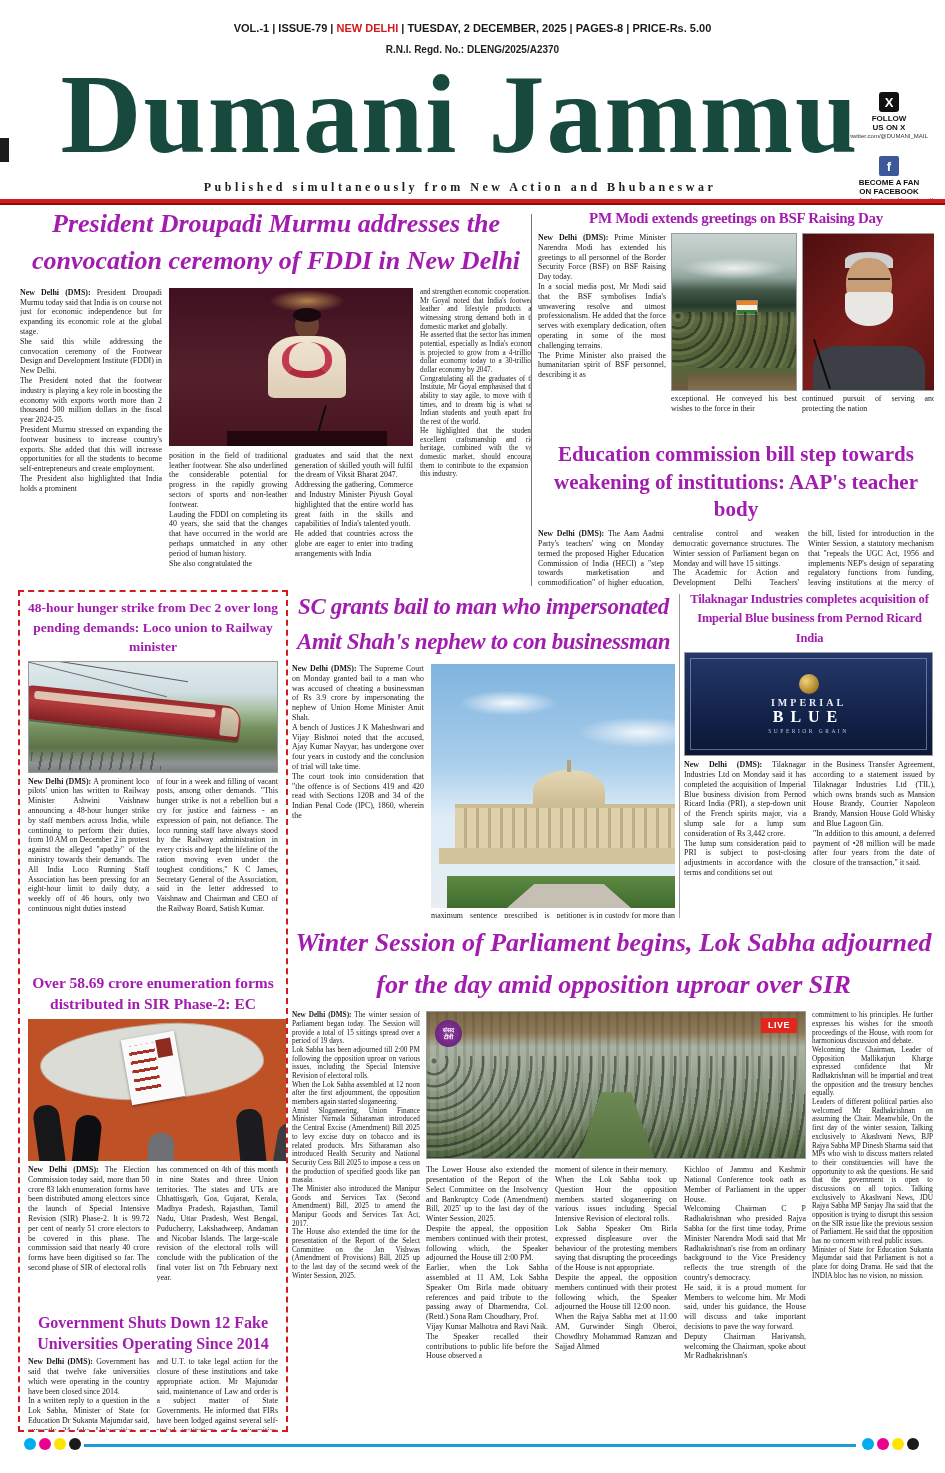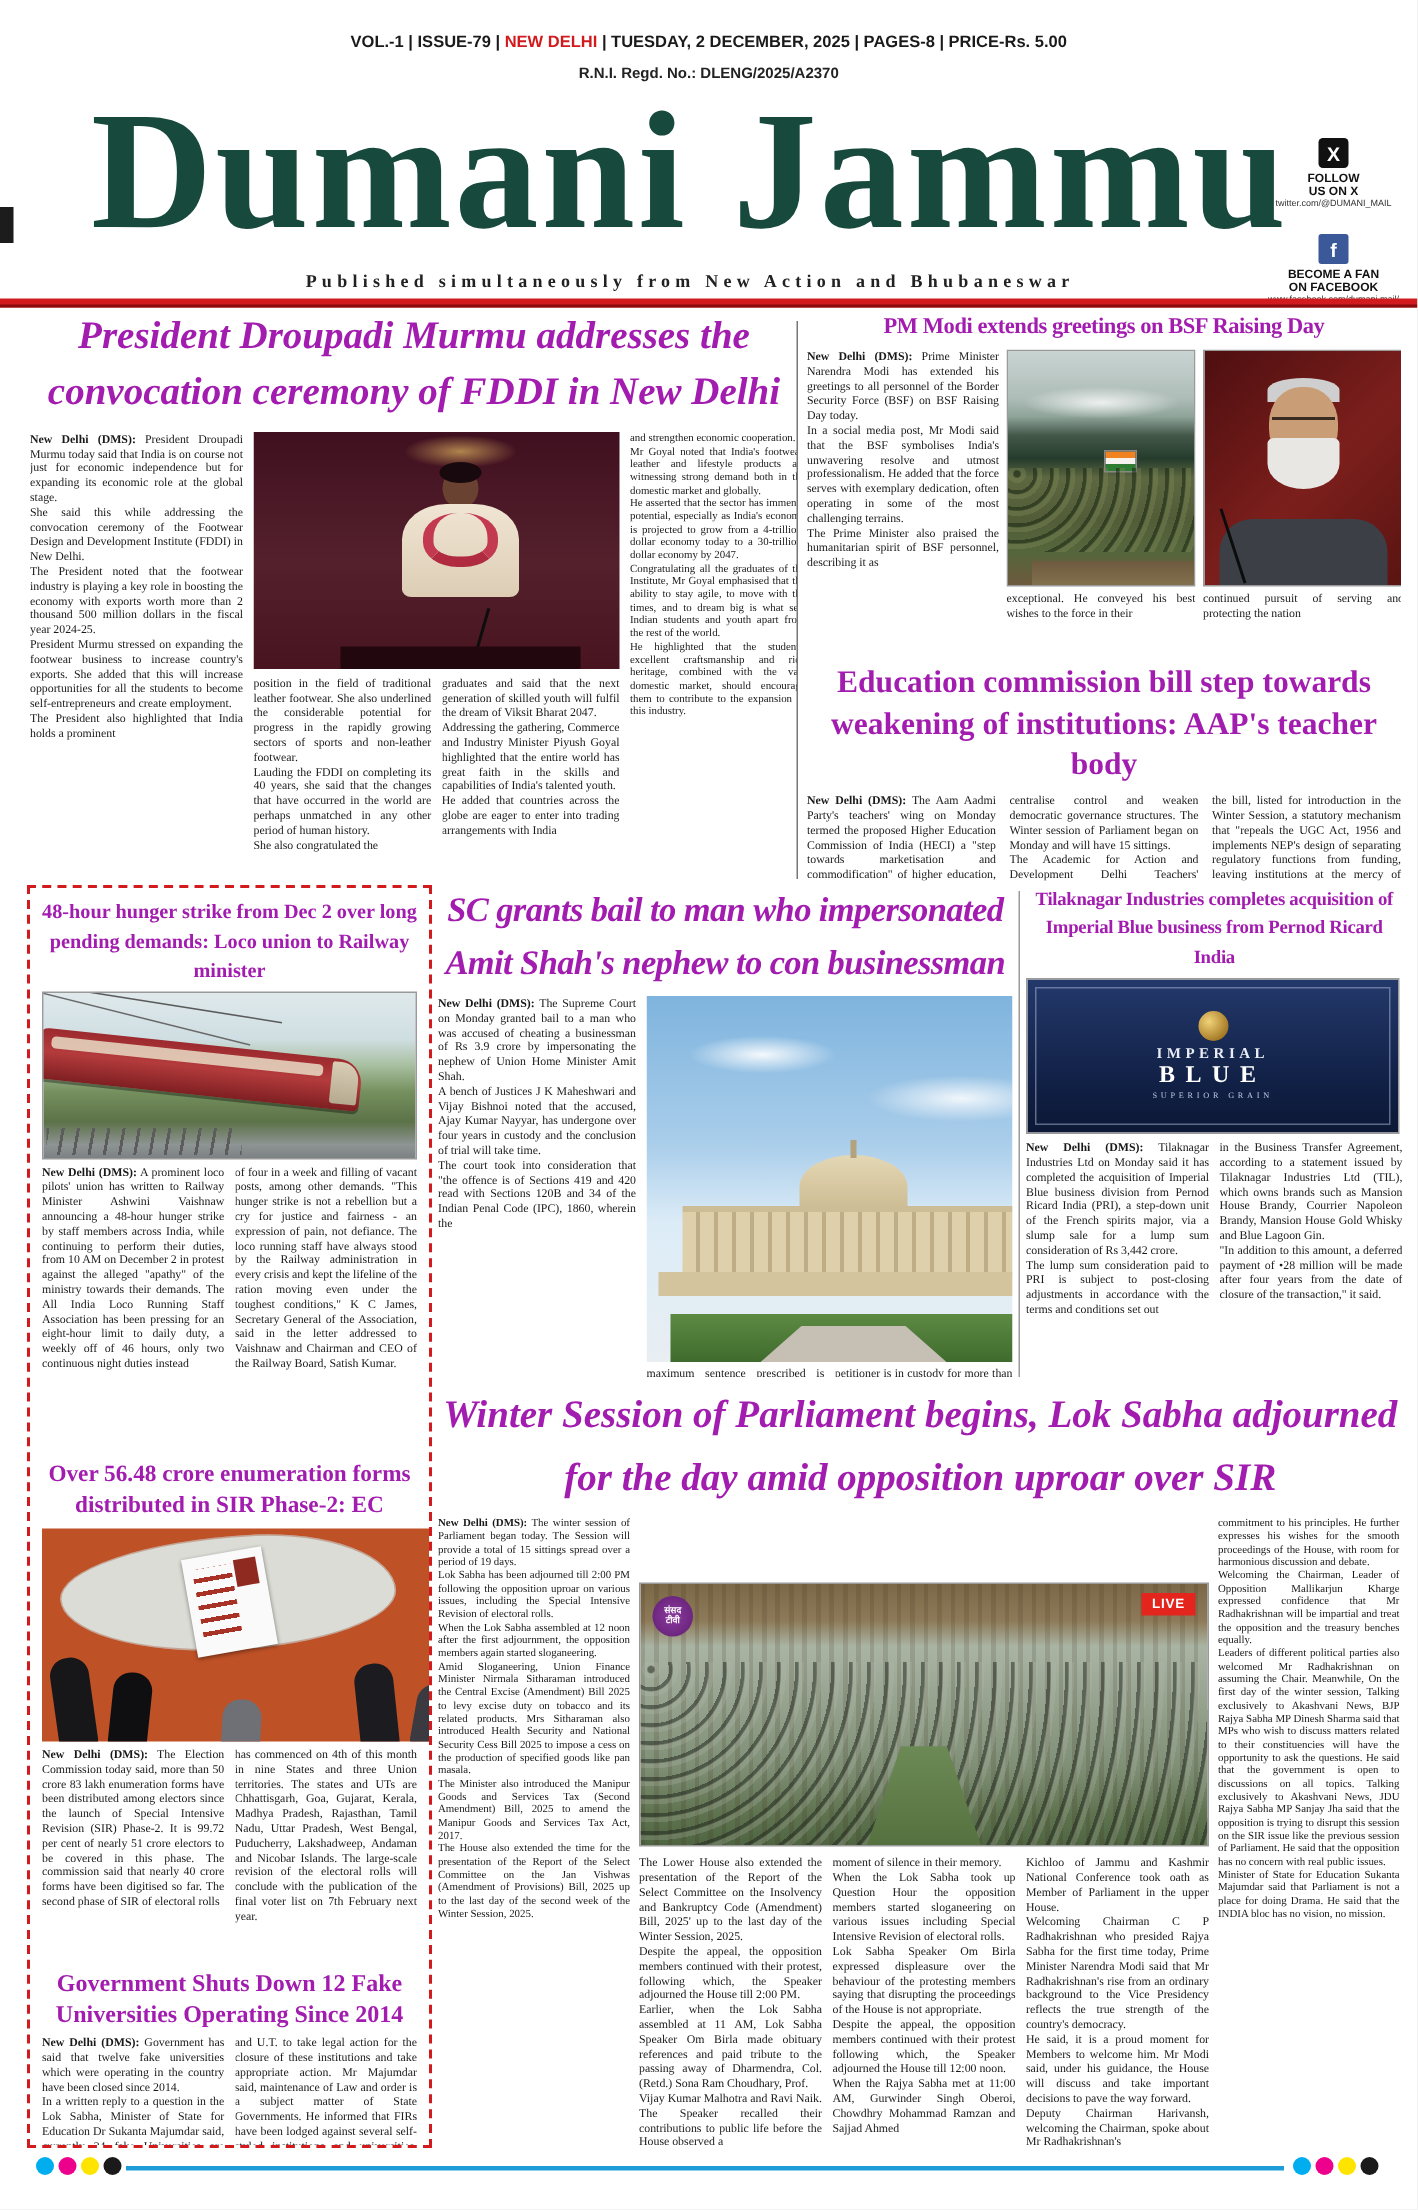--- a/index.html
+++ b/index.html
@@ -136,23 +136,23 @@
   .sir-form:before{content:"";position:absolute;top:8px;left:6px;width:26px;bottom:8px;
     background:repeating-linear-gradient(180deg,transparent 0 6px,#a93226 6px 9px);}
   .sir-form:after{content:"";position:absolute;top:6px;right:5px;width:15px;height:18px;background:#8e2a20;}
   .sir-hand{position:absolute;bottom:-6px;width:26px;border-radius:12px 12px 6px 6px;}
   .h1{left:8px;height:62px;background:#17171a;transform:rotate(-8deg);}
   .h2{left:46px;height:52px;background:#0f0f12;transform:rotate(6deg);}
   .h3{right:46px;height:58px;background:#1c1c20;transform:rotate(-6deg);}
   .h4{right:8px;height:44px;background:#3a3a40;transform:rotate(10deg);}
   .h5{left:120px;height:34px;background:#6f6f76;transform:rotate(3deg);}
 
-  .fig-parl{position:relative;width:380px;height:176px;overflow:hidden;background:
+  .fig-parl{position:relative;width:380px;height:148px;overflow:hidden;background:
     repeating-linear-gradient(90deg,rgba(60,45,25,.16) 0 3px,transparent 3px 9px),
-    linear-gradient(180deg,#7b6848 0%,#8d7a58 14%,#aab4a4 24%,#95a28e 46%,#7f8f76 70%,#5f7350 88%,#4f6542 100%); margin-top: 44px;}
+    linear-gradient(180deg,#7b6848 0%,#8d7a58 14%,#aab4a4 24%,#95a28e 46%,#7f8f76 70%,#5f7350 88%,#4f6542 100%);}
   .parl-crowd{position:absolute;top:30%;bottom:0;left:0;right:0;
     background:repeating-radial-gradient(circle at 7px 5px,rgba(30,35,28,.5) 0 2px,rgba(180,185,170,.25) 3px 6px,transparent 6px 12px);}
   .parl-aisle{position:absolute;bottom:0;left:50%;transform:translateX(-50%);width:76px;height:66px;
     background:linear-gradient(180deg,#6c8a56,#55713f);clip-path:polygon(30% 0,70% 0,100% 100%,0 100%);}
   .live-badge{position:absolute;top:6px;right:8px;background:#e3251d;color:#fff;
     font:bold 9px/1 "Liberation Sans",sans-serif;padding:3px 7px;letter-spacing:.5px;}
   .sansad-logo{position:absolute;top:8px;left:8px;width:27px;height:27px;border-radius:50%;
     background:radial-gradient(circle,#8d3a9e,#5e1e72);color:#fff;
     font:bold 6px/1.15 "Liberation Sans",sans-serif;display:flex;align-items:center;justify-content:center;
     text-align:center;white-space:pre-line;}
@@ -276,21 +276,21 @@
       <div class="train-wire"></div>
       <div class="train-wire2"></div>
       <div class="train-body"></div>
       <div class="train-tracks"></div>
     </figure>
     <div class="cols">
       <div class="btxt" style="height:186px;"><b class="dl">New Delhi (DMS):</b><span> A prominent loco pilots' union has written to Railway Minister Ashwini Vaishnaw announcing a 48-hour hunger strike by staff members across India, while continuing to perform their duties, from 10 AM on December 2 in protest against the alleged "apathy" of the ministry towards their demands. The All India Loco Running Staff Association has been pressing for an eight-hour limit to daily duty, a weekly off of 46 hours, only two continuous night duties instead</span></div>
       <div class="btxt" style="height:186px;">of four in a week and filling of vacant posts, among other demands. "This hunger strike is not a rebellion but a cry for justice and fairness - an expression of pain, not defiance. The loco running staff have always stood by the Railway administration in every crisis and kept the lifeline of the ration moving even under the toughest conditions," K C James, Secretary General of the Association, said in the letter addressed to Vaishnaw and Chairman and CEO of the Railway Board, Satish Kumar.</div>
     </div>
 
-    <div class="hl" style="font-size:15.5px;line-height:1.4;margin-top:9px;">Over 56.48 crore enumeration forms distributed in SIR Phase-2: EC</div>
+    <div class="hl" style="font-size:15.5px;line-height:1.4;margin-top:9px;">Over 58.69 crore enumeration forms distributed in SIR Phase-2: EC</div>
     <figure class="fig-sir" style="margin:4px 0;">
       <div class="sir-map"></div>
       <div class="sir-form"></div>
       <div class="sir-hand h1"></div>
       <div class="sir-hand h2"></div>
       <div class="sir-hand h5"></div>
       <div class="sir-hand h3"></div>
       <div class="sir-hand h4"></div>
     </figure>
     <div class="cols">

